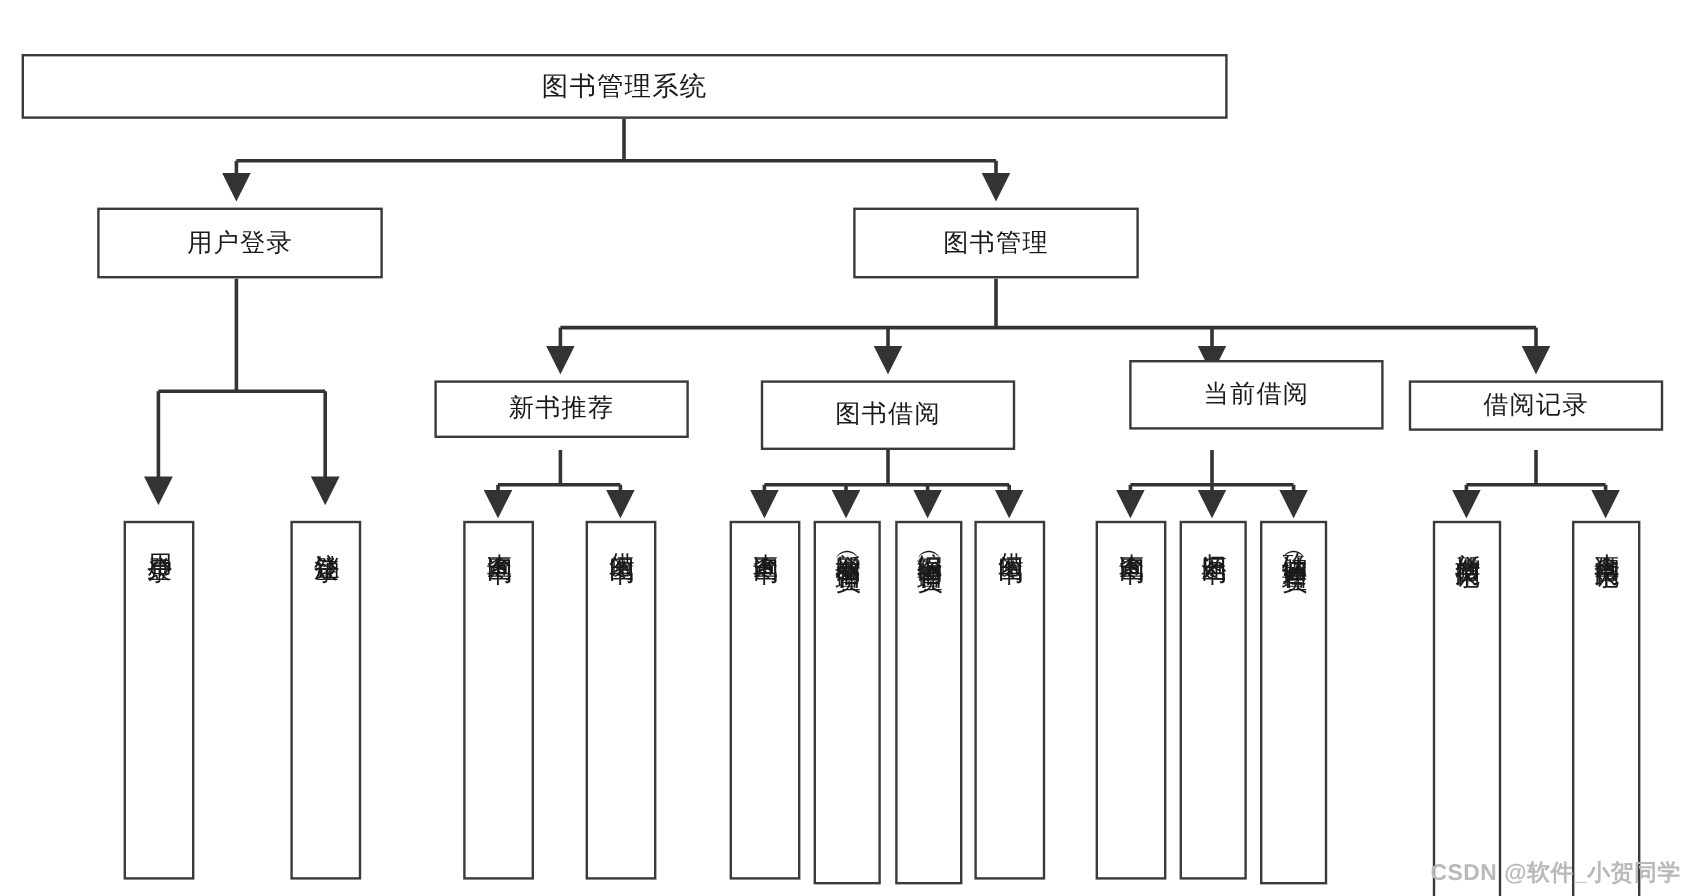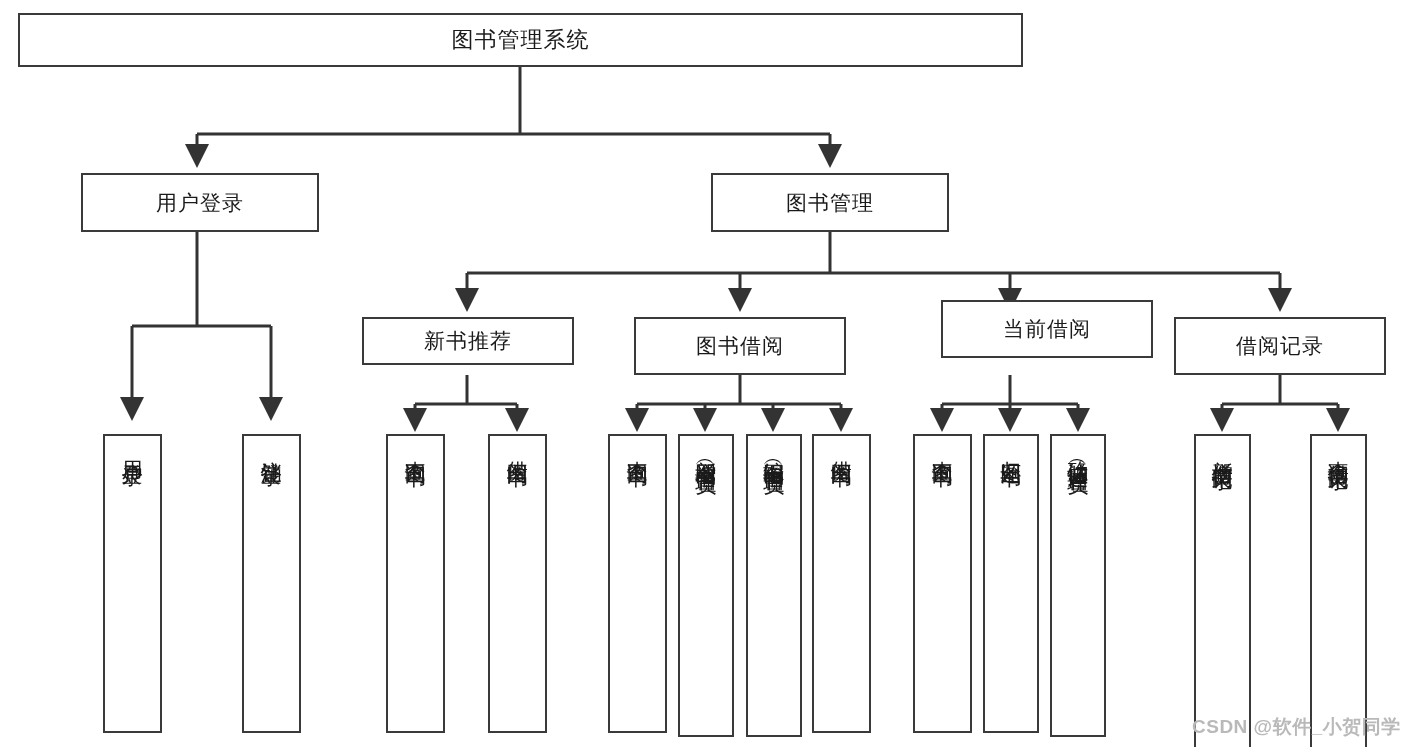--- a/index.html
+++ b/index.html
@@ -36,20 +36,21 @@
     color: #1a1a1a;
   }
   .node-h {
     font-size: 21px;
     letter-spacing: 1px;
     line-height: 1.2;
   }
   .node-root {
     font-size: 22px;
     letter-spacing: 1px;
+    margin-top: 32px;
   }
   .node-v {
     align-items: flex-start;
     justify-content: center;
     padding-top: 8px;
   }
   .vtext {
     writing-mode: vertical-rl;
     text-orientation: upright;
     font-size: 21px;
@@ -133,21 +134,21 @@
 
   <div class="node node-h" style="left:362px; top:317px; width:212px; height:48px;">
     <span>新书推荐</span>
   </div>
   <div class="node node-h" style="left:634px; top:317px; width:212px; height:58px;">
     <span>图书借阅</span>
   </div>
   <div class="node node-h" style="left:904px; top:300px; width:212px; height:58px;margin-left:37px;">
     <span>当前借阅</span>
   </div>
-  <div class="node node-h" style="left:1174px; top:317px; width:212px; height:58px;">
+  <div class="node node-h" style="left:1174px; top:317px; width:212px; height:42px;">
     <span>借阅记录</span>
   </div>
 
   <div class="node node-v" style="left:103px; top:434px; width:59px; height:299px;">
     <span class="vtext">用户登录</span>
   </div>
   <div class="node node-v" style="left:242px; top:434px; width:59px; height:299px;">
     <span class="vtext">注销登录</span>
   </div>
 

